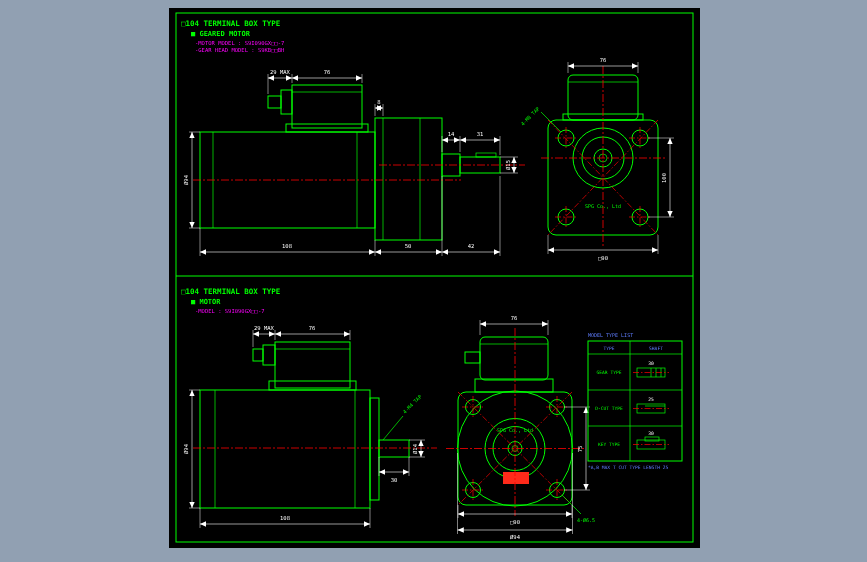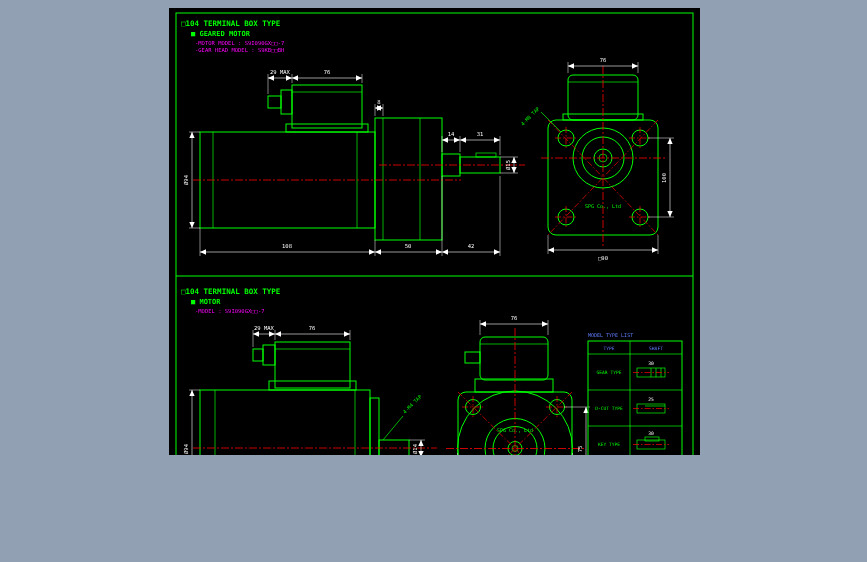--- a/index.html
+++ b/index.html
@@ -1,16 +1,16 @@
 <!DOCTYPE html>
 <html><head>
 <meta charset="utf-8">
 <style>
   html,body{margin:0;padding:0;background:#91a0b2;}
-  .viewport{position:relative;width:867px;height:455px;background:#91a0b2;overflow:hidden;
+  .viewport{position:relative;width:867px;height:562px;background:#91a0b2;overflow:hidden;
             font-family:"DejaVu Sans Mono",monospace;text-align:right;}
   .sheet{position:absolute;left:169px;top:8px;width:531px;height:540px;background:#000;}
   svg{display:block;}
   
   .g  {stroke:#00ff00;stroke-width:1;fill:none;}
   .g2 {stroke:#00ff00;stroke-width:0.7;fill:none;}
   .r  {stroke:#ff0000;stroke-width:0.8;fill:none;stroke-dasharray:8 2 2 2;}
   .rs {stroke:#ff0000;stroke-width:0.7;fill:none;stroke-dasharray:6 2 1.5 2;}
   .ext{stroke:#ffffff;stroke-width:0.5;fill:none;}
   .dim{stroke:#ffffff;stroke-width:0.6;fill:none;marker-start:url(#aw);marker-end:url(#aw);}

